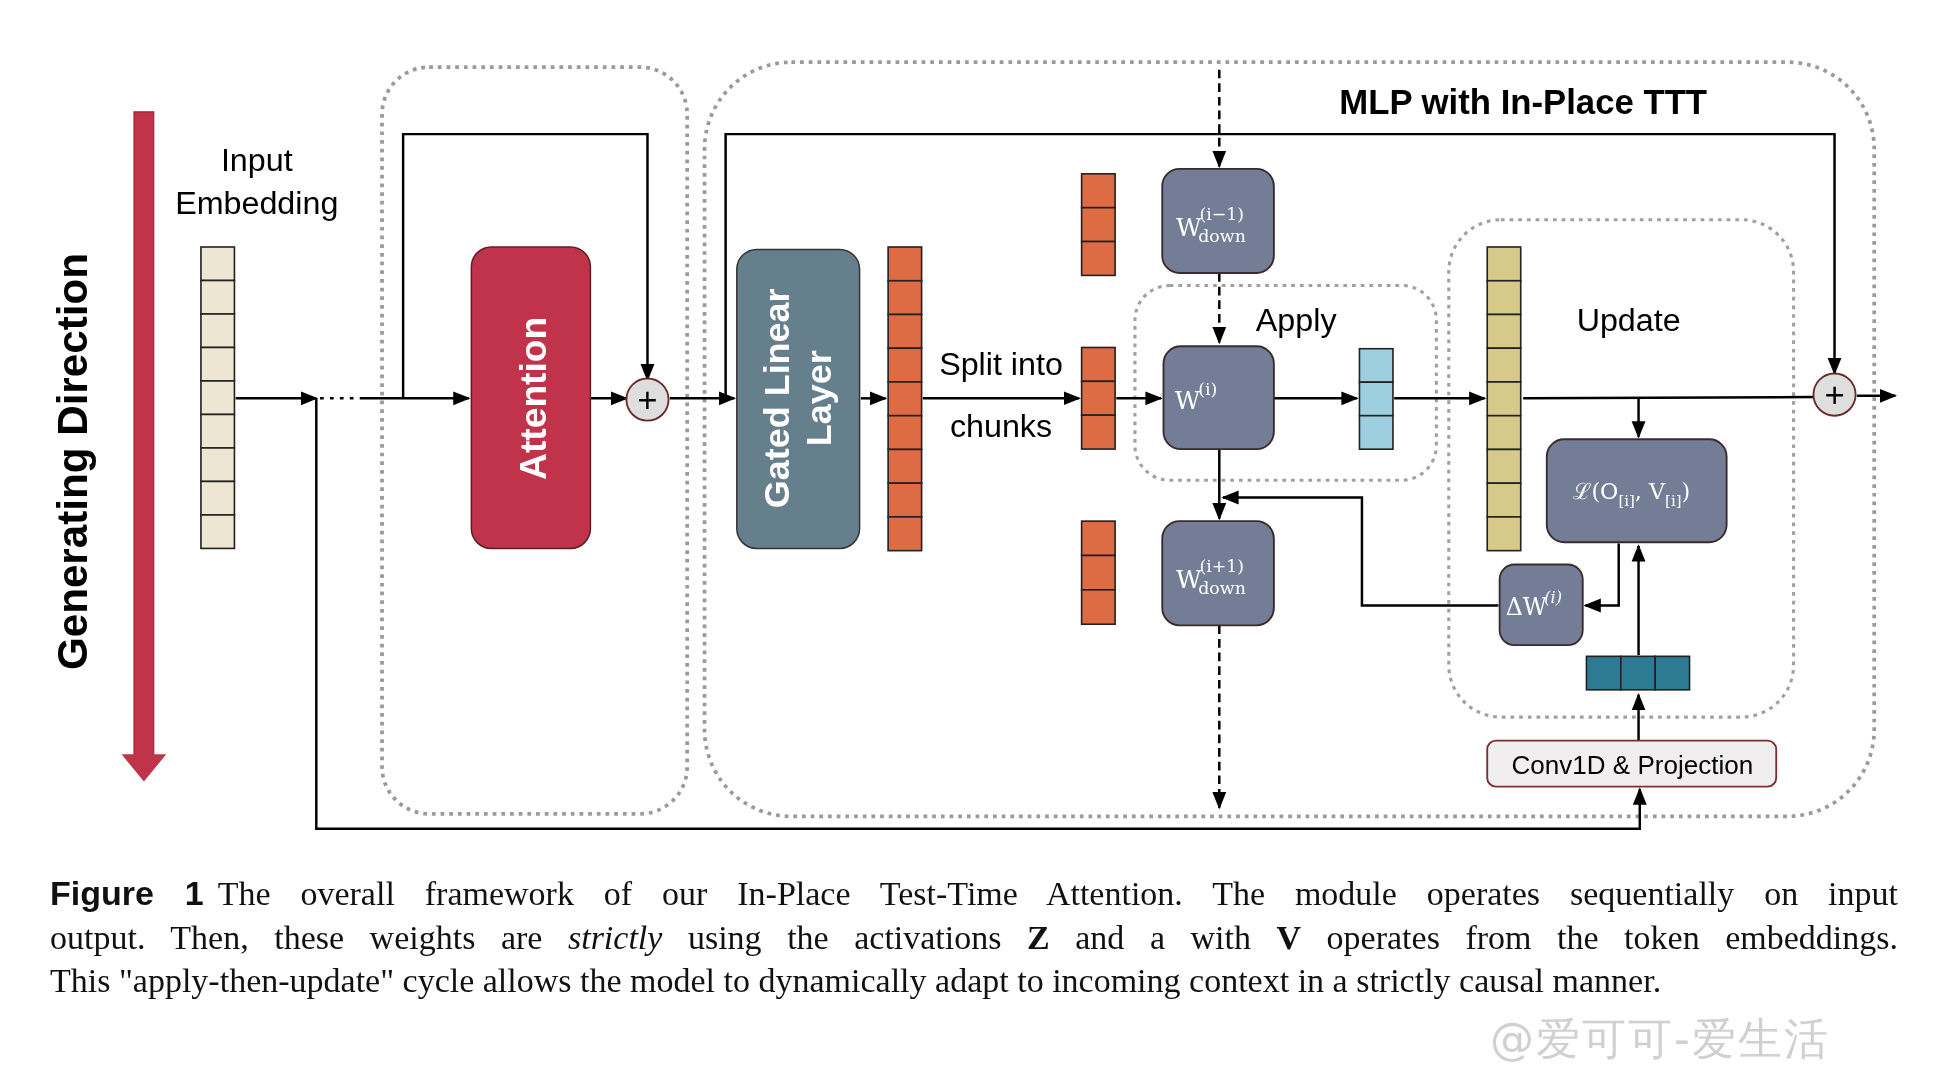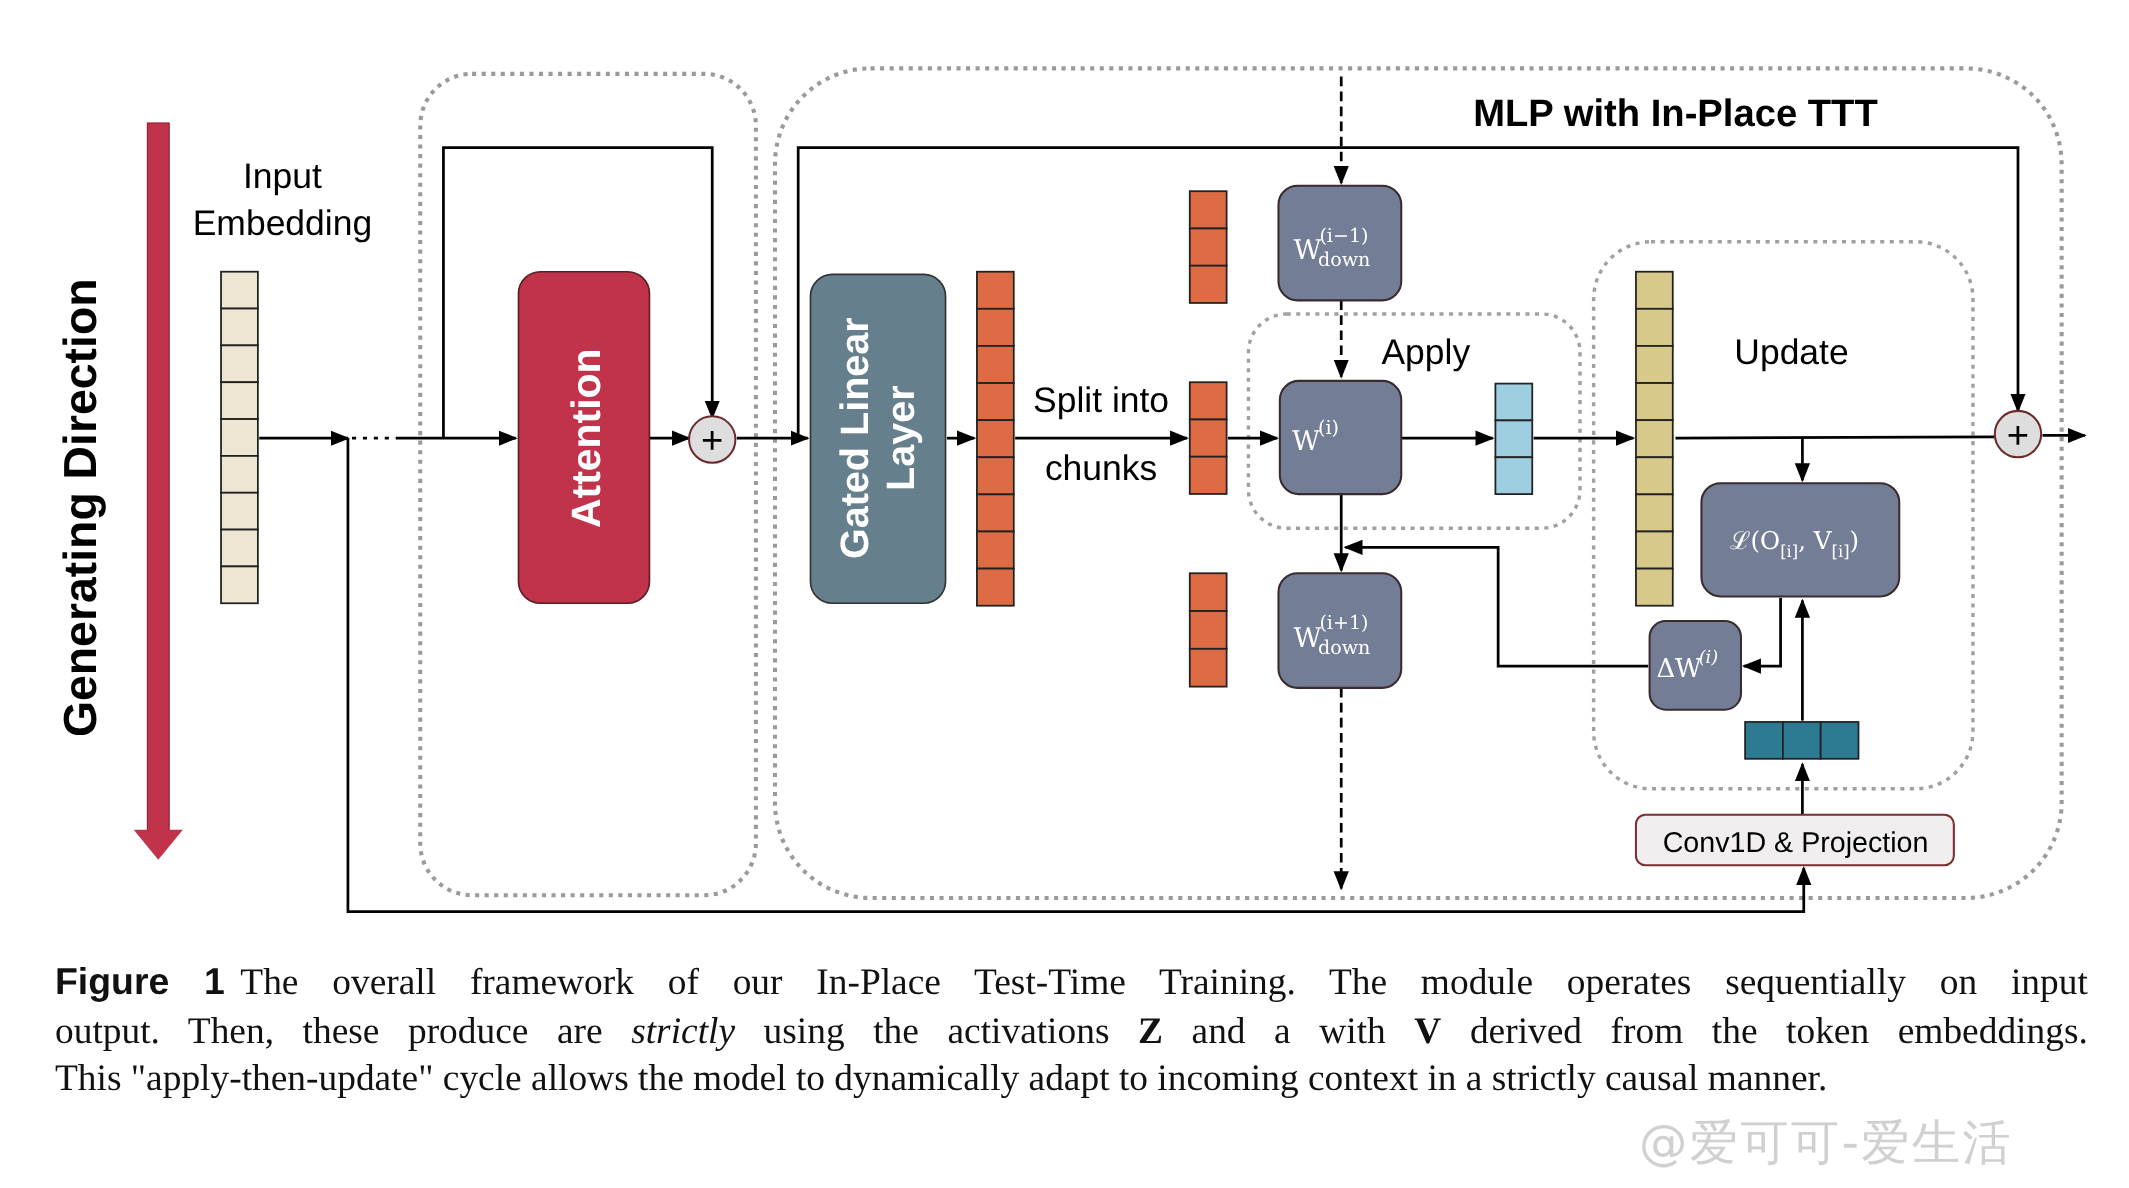--- a/index.html
+++ b/index.html
@@ -200,17 +200,17 @@
       <rect x="1334.4" y="529" width="27.7" height="27" fill="#2d7b93" stroke="#222" stroke-width="1.3"></rect>
     </g>
 
   <g>
     <rect x="1199" y="597" width="233" height="37" rx="7" fill="#f0eeee" stroke="#7a2f35" stroke-width="1.5"></rect>
     <text class="sans" font-size="21" x="1316" y="624" text-anchor="middle">Conv1D &amp; Projection</text>
   </g>
 </svg>
 
 <div id="caption">
-  <span class="line"><span class="fig-label">Figure 1</span><span>The overall framework of our In-Place Test-Time Training.  The module operates sequentially on input</span></span>
-  <span class="line"><span>output. Then, these produce are </span><i>strictly</i><span> using the activations </span><b>Z</b><span> and a with </span><b>V</b><span> derived from the token embeddings.</span></span>
+  <span class="line"><span class="fig-label">Figure 1</span><span>The overall framework of our In-Place Test-Time Attention.  The module operates sequentially on input</span></span>
+  <span class="line"><span>output. Then, these weights are </span><i>strictly</i><span> using the activations </span><b>Z</b><span> and a with </span><b>V</b><span> operates from the token embeddings.</span></span>
   <span class="line">This "apply-then-update" cycle allows the model to dynamically adapt to incoming context in a strictly causal manner.</span>
 </div>
 <div id="watermark">@爱可可-爱生活</div>
 
 </body></html>

